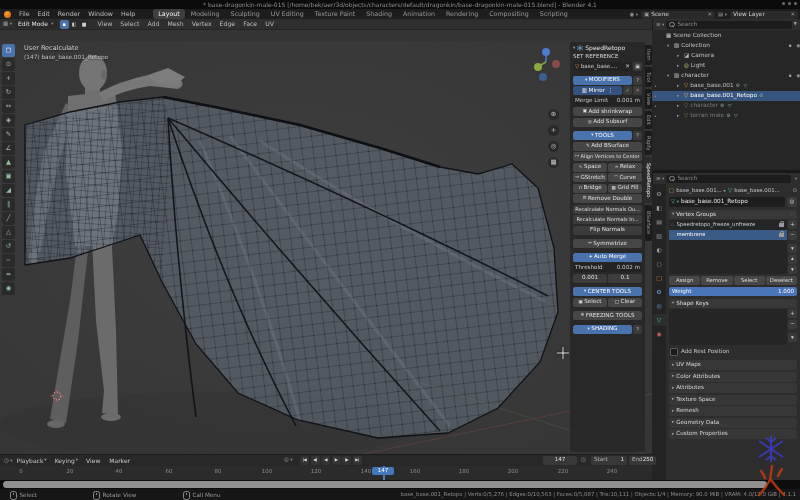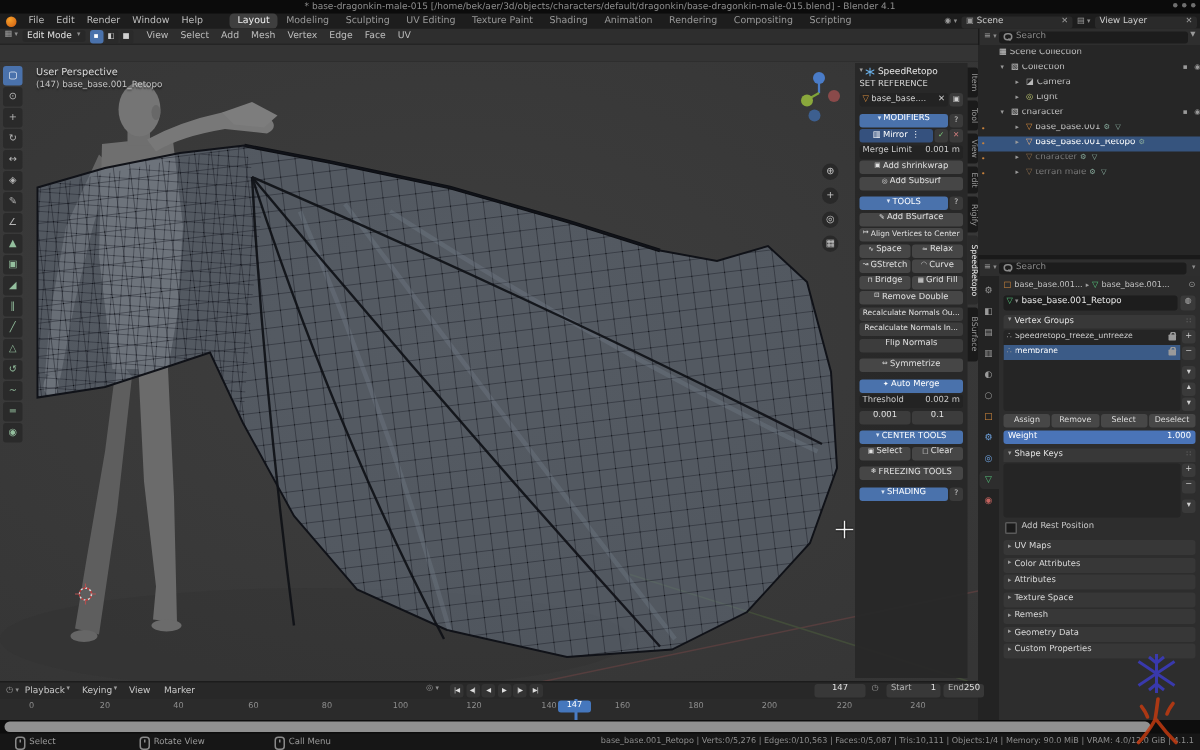--- a/index.html
+++ b/index.html
@@ -307,21 +307,21 @@
         <line x1="13" y1="10" x2="13" y2="17" stroke="#4a7cc8" stroke-width="1.5"></line>
         <line x1="6" y1="21" x2="13" y2="17" stroke="#7fa33a" stroke-width="1.5"></line>
         <circle cx="13" cy="7" r="4" fill="#4a7cc8"></circle>
         <circle cx="5" cy="22" r="4" fill="#8aa83c"></circle>
         <circle cx="23" cy="19" r="4" fill="#8a4a4a"></circle>
         <circle cx="10" cy="32" r="4" fill="#3d5f8f"></circle>
       </g>
     </svg>
 
     <div id="vplabels">
-      <div>User Perspective</div>
+      <div>User Recalculate</div>
       <div class="sub">(147) base_base.001_Retopo</div>
     </div>
 
     <div id="toolbar">
 
     <div class="ticon active">▢</div>
         <div class="ticon">⊙</div>
         <div class="ticon">+</div>
         <div class="ticon">↻</div>
         <div class="ticon">↔</div>

